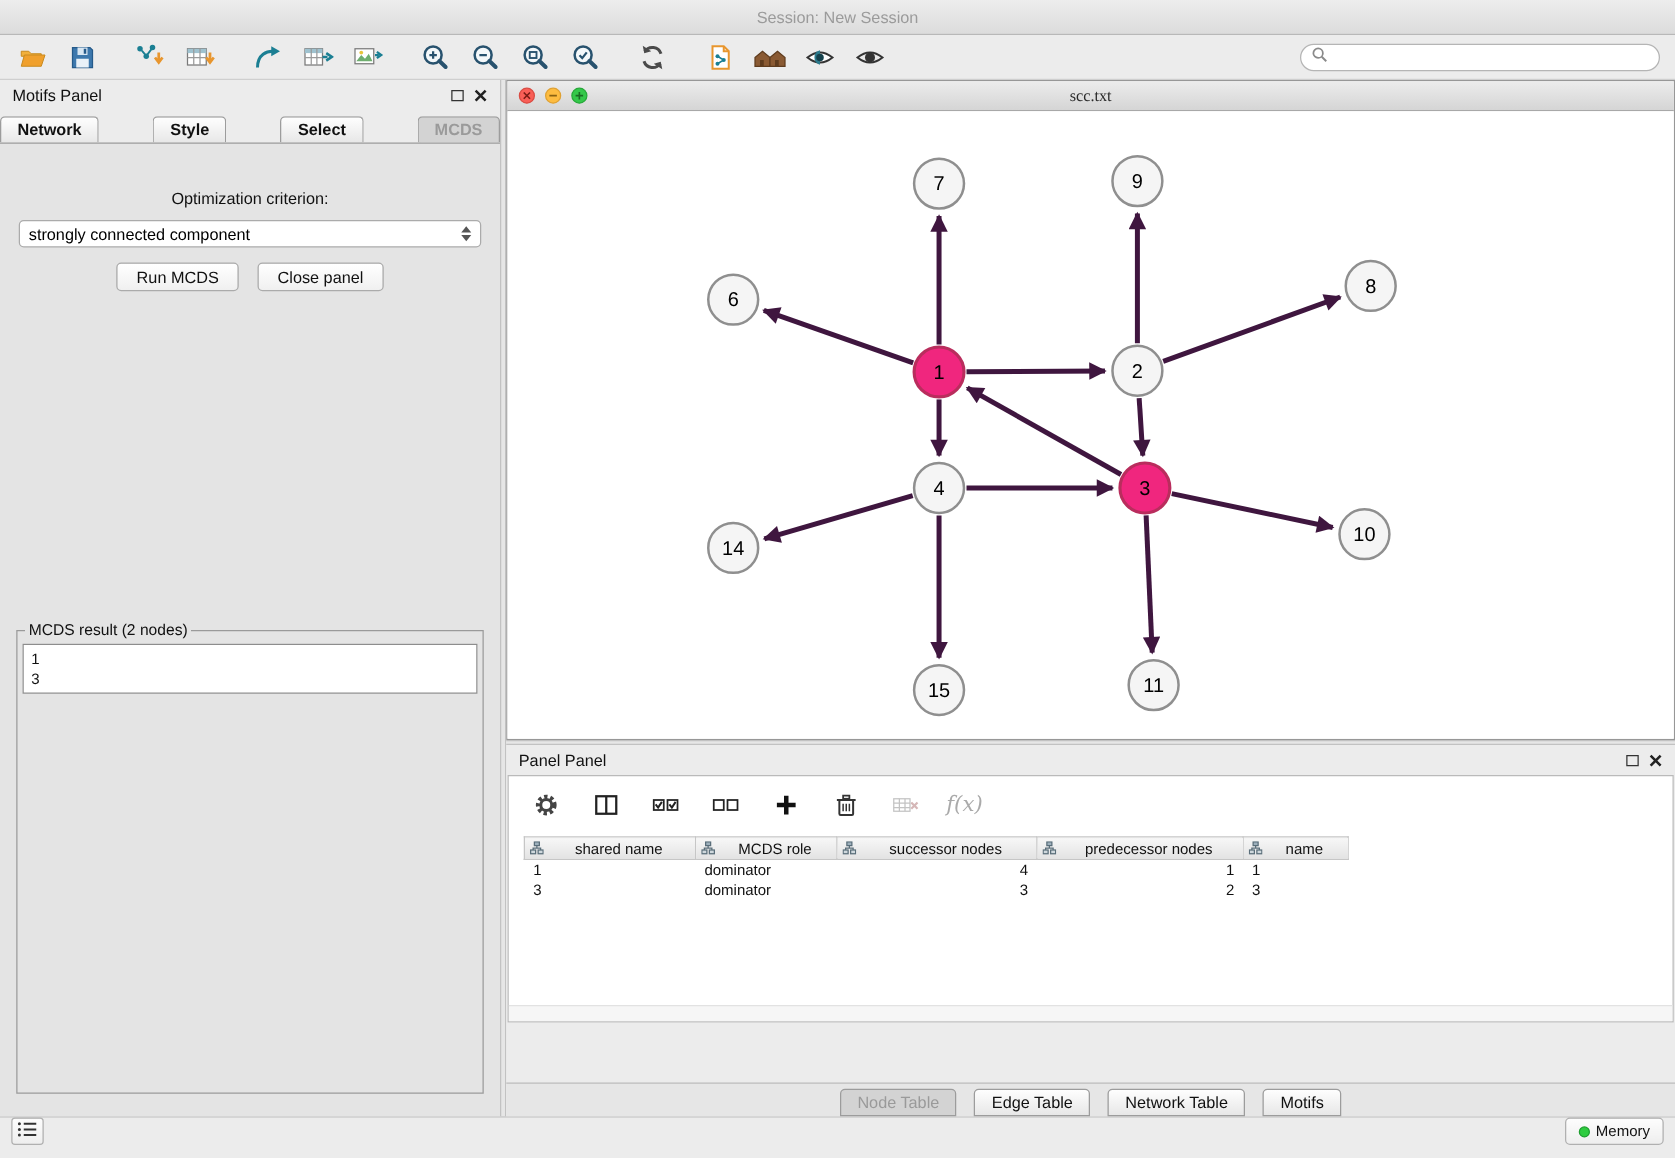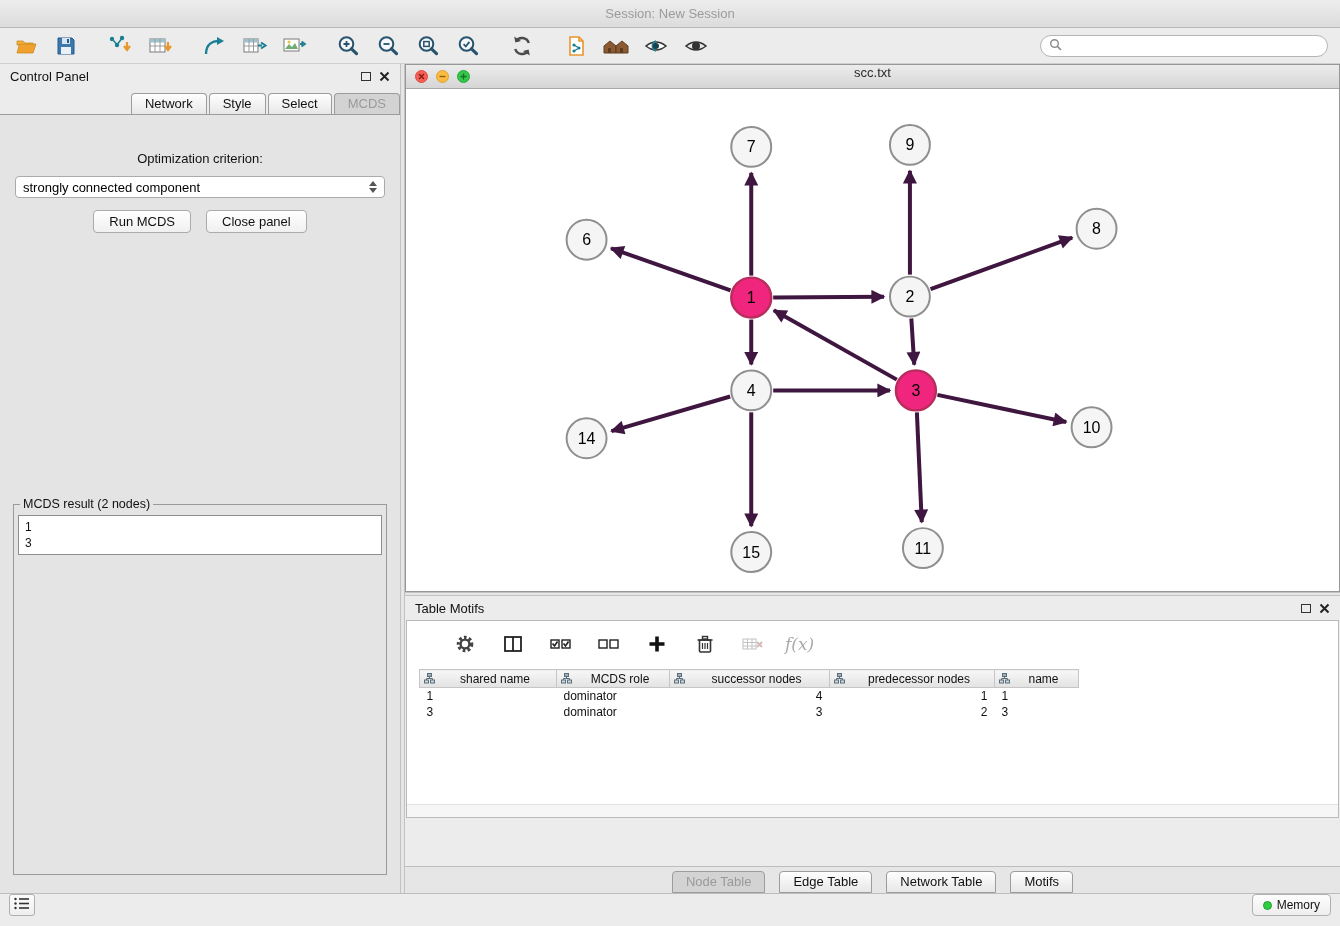--- a/index.html
+++ b/index.html
@@ -31,21 +31,21 @@
   }
   .search input { border:none; outline:none; flex:1; font-size:13px; font-family:"Liberation Sans",sans-serif; background:transparent; }
   
   .main { display:flex; height:829px; }
   
   .control-panel { width:400px; display:flex; flex-direction:column; background:#ececec; }
   .panel-header { height:24px; display:flex; align-items:center; padding:0 10px; font-size:13px; color:#111; }
   .panel-header .win-btns { margin-left:auto; display:flex; align-items:center; gap:8px; }
   .float-btn { width:10px; height:9px; border:1.5px solid #333; display:inline-block; cursor:pointer; }
   .close-btn { cursor:pointer; display:flex; }
-  .ctabs { height:26px; display:flex; justify-content:flex-end; align-items:flex-end; gap:2px; }
+  .ctabs { height:26px; display:flex; justify-content:space-between; align-items:flex-end; gap:2px;font-weight:bold; }
   .tab {
     border:1px solid #9c9c9c; border-bottom:none; border-radius:4px 4px 0 0;
     background:linear-gradient(#fefefe,#e7e7e7);
     padding:3px 13px 3px; font-size:13px; color:#111; cursor:pointer; line-height:14px;
   }
   .tab.selected { background:#d3d3d3; color:#9a9a9a; }
   .panel-body {
     flex:1; border-top:1px solid #9c9c9c; background:#e4e4e4;
     display:flex; flex-direction:column; align-items:center; padding-top:36px;
   }
@@ -72,38 +72,38 @@
     font-size:12px; line-height:16px; padding:3px 6px; overflow:hidden; color:#111;
   }
   
   .v-splitter { width:5px; background:#e6e6e6; border-left:1px solid #c2c2c2; border-right:1px solid #c2c2c2; cursor:col-resize; }
   .h-splitter { height:4px; background:#e6e6e6; border-top:1px solid #c2c2c2; border-bottom:1px solid #c2c2c2; cursor:row-resize; }
   
   .right { flex:1; display:flex; flex-direction:column; min-width:0; }
   .network-window { height:528px; border:1px solid #979797; background:#fff; display:flex; flex-direction:column; }
   .mac-titlebar {
     height:24px; background:linear-gradient(#ececec,#d5d5d5); border-bottom:1px solid #a8a8a8;
-    display:flex; justify-content:center; position:relative;
-    font-size:13px; color:#2a2a2a;
+    display:flex; align-items:center; justify-content:center; position:relative;
+    font-size:13px; color:#2a2a2a;font-family:Liberation Serif, serif;
   }
   .traffic { position:absolute; left:9px; top:0; height:100%; display:flex; align-items:center; gap:8px; }
   .tl { width:13px; height:13px; border-radius:50%; display:flex; align-items:center; justify-content:center; cursor:pointer; }
   .tl svg { display:block; }
   .tl.red { background:#f95f57; border:1px solid #d94c43; }
   .tl.yellow { background:#fdbc40; border:1px solid #dfa133; }
   .tl.green { background:#34c84a; border:1px solid #27a839; }
   .net-canvas { flex:1; position:relative; background:#fff; }
   .net-canvas svg { position:absolute; inset:0; width:100%; height:100%; }
   
   .table-panel { flex:1; display:flex; flex-direction:column; background:#ececec; min-height:0; }
   .table-content {
     flex:1; margin:0 1px; background:#fff; border:1px solid #bababa;
     display:flex; flex-direction:column; min-height:0; overflow:hidden;
   }
-  .table-toolbar { height:46px; display:flex; align-items:center; gap:16px; padding:0 14px; flex:none;margin-left:28px; }
+  .table-toolbar { height:46px; display:flex; align-items:center; gap:16px; padding:0 14px; flex:none; }
   .fx { font-family:"DejaVu Serif", serif; font-style:italic; font-size:17px; color:#aaa; }
   .tbl-wrap { flex:1; overflow:hidden; }
   table.node-table { border-collapse:collapse; table-layout:fixed; margin:2px 0 0 12px; }
   table.node-table th {
     background:linear-gradient(#f7f7f7,#e2e2e2); border:1px solid #c6c6c6;
     font-weight:normal; font-size:12px; height:18px; padding:0 4px 0 18px;
     position:relative; text-align:center; color:#111; white-space:nowrap; overflow:hidden;
   }
   table.node-table th .colicon { position:absolute; left:4px; top:3px; }
   table.node-table td { font-size:12px; height:16px; padding:0 7px; color:#111; white-space:nowrap; overflow:hidden; }
@@ -307,21 +307,21 @@
           <line x1="8.4" y1="8.4" x2="12" y2="12" stroke="#8a8a8a" stroke-width="1.6"></line>
         </svg></span>
     <input placeholder="" style="">
   </div>
 </div>
 
 <div class="main">
 
   <div class="control-panel">
     <div class="panel-header">
-      <span>Control Panel</span>
+      <span>Motifs Panel</span>
       <span class="win-btns">
         <span class="float-btn"></span>
         <span class="close-btn">
             <svg width="11" height="11" viewBox="0 0 11 11">
               <path d="M1.5 1.5 L9.5 9.5 M9.5 1.5 L1.5 9.5" stroke="#222" stroke-width="2"></path>
             </svg>
           </span>
       </span>
     </div>
     <div class="ctabs" id="control-tabs">
@@ -446,21 +446,21 @@
               <text x="517" y="465.5" text-anchor="middle" font-size="16" font-family="&quot;Liberation Sans&quot;, sans-serif" fill="#000000">11</text>
             </g>
           </svg>
       </div>
     </div>
 
     <div class="h-splitter"></div>
 
     <div class="table-panel">
       <div class="panel-header">
-        <span>Table Motifs</span>
+        <span>Panel Panel</span>
         <span class="win-btns">
           <span class="float-btn"></span>
           <span class="close-btn">
               <svg width="11" height="11" viewBox="0 0 11 11">
                 <path d="M1.5 1.5 L9.5 9.5 M9.5 1.5 L1.5 9.5" stroke="#222" stroke-width="2"></path>
               </svg>
             </span>
         </span>
       </div>
       <div class="table-content">

